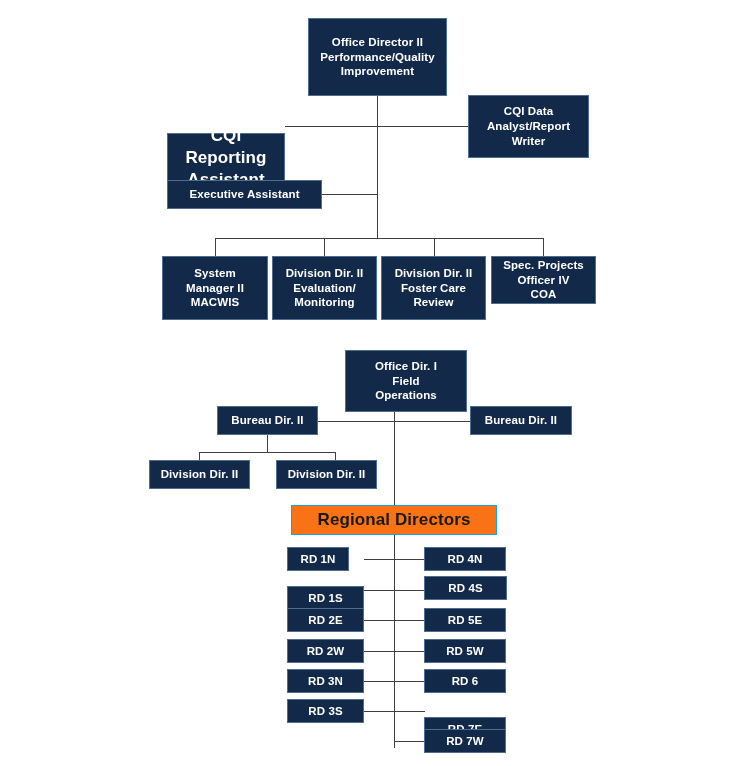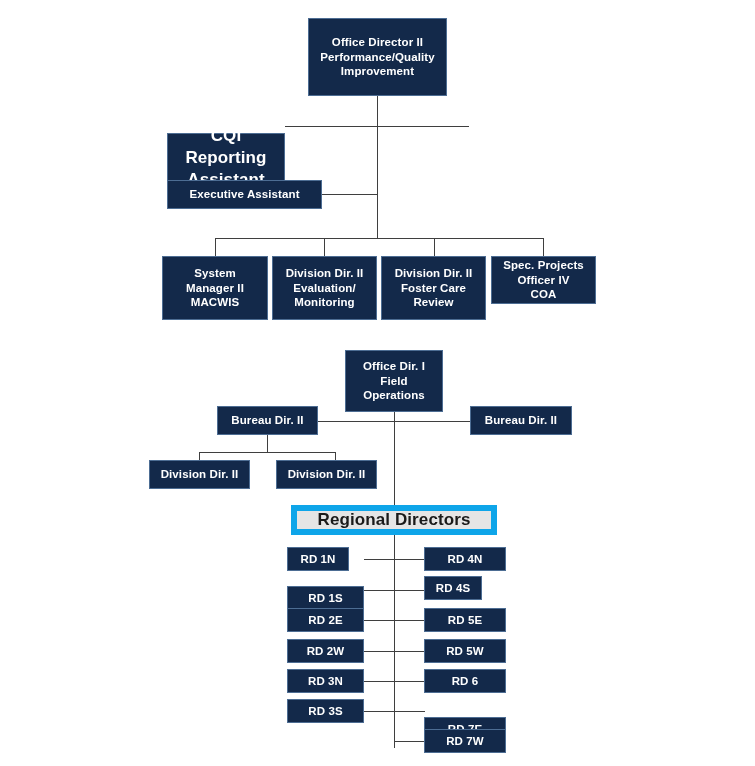--- a/index.html
+++ b/index.html
@@ -31,22 +31,22 @@
     line-height: 1.30;
     letter-spacing: 0.1px;
     z-index: 3;
     white-space: pre-line;
   }
   .node.n3 { font-size: 11.5px; }
   .node.n2 { font-size: 17px; margin-top: 32px; }
   .node.n1 { font-size: 11.5px; }
   .node.rd { font-size: 11.5px; }
   .node.white {
-    background: #e5e5e5;
-    border: 6px solid #0ea5e9;
+    background: #f97316;
+    border: 1px solid #0ea5e9;
     color: #1a1a1a;
     font-size: 17px;
     font-weight: bold;
   }
   .line {
     position: absolute;
     background: #3f3f3f;
     z-index: 1;
   }
   .line.v { width: 1px; }
@@ -71,20 +71,23 @@
   <div class="line v" style="left:434px; top:238px; height:18px;"></div>
   <div class="line v" style="left:543px; top:238px; height:18px;"></div>
 
   <div class="node n3" style="left:308px; top:18px; width:139px; height:78px;">Office Director II
 Performance/Quality
 Improvement</div>
 
   <div class="node n2" style="left:167px; top:101px; width:118px; height:50px;">CQI Reporting
 Assistant</div>
 
+  <div class="node n3" style="left:468px; top:95px; width:121px; height:63px;">CQI Data
+Analyst/Report
+Writer</div>
 
   <div class="node n1" style="left:167px; top:180px; width:155px; height:29px;">Executive Assistant</div>
 
   <div class="node n3" style="left:162px; top:256px; width:106px; height:64px;text-align:center;">System
 Manager  II
 MACWIS</div>
 
   <div class="node n3" style="left:272px; top:256px; width:105px; height:64px;">Division Dir. II
 Evaluation/
 Monitoring</div>
@@ -118,21 +121,21 @@
   <div class="line h" style="left:364px; top:711px; width:31px;"></div>
 
   <div class="line h" style="left:394px; top:559px; width:31px;"></div>
   <div class="line h" style="left:394px; top:590px; width:31px;"></div>
   <div class="line h" style="left:394px; top:620px; width:31px;"></div>
   <div class="line h" style="left:394px; top:651px; width:31px;"></div>
   <div class="line h" style="left:394px; top:681px; width:31px;"></div>
   <div class="line h" style="left:394px; top:711px; width:31px;"></div>
   <div class="line h" style="left:394px; top:741px; width:31px;"></div>
 
-  <div class="node n3" style="left:345px; top:350px; width:98px; height:62px;">Office Dir. I
+  <div class="node n3" style="left:345px; top:350px; width:122px; height:62px;">Office Dir. I
 Field
 Operations</div>
 
   <div class="node n1" style="left:217px; top:406px; width:101px; height:29px;">Bureau Dir. II</div>
 
   <div class="node n1" style="left:470px; top:406px; width:102px; height:29px;">Bureau Dir. II</div>
 
   <div class="node n1" style="left:149px; top:460px; width:101px; height:29px;">Division Dir. II</div>
 
   <div class="node n1" style="left:276px; top:460px; width:101px; height:29px;">Division Dir. II</div>
@@ -140,20 +143,20 @@
   <div class="node white" style="left:291px; top:505px; width:206px; height:30px;">Regional Directors</div>
 
   <div class="node rd" style="left:287px; top:547px; width:62px; height:24px;">RD 1N</div>
   <div class="node rd" style="left:287px; top:578px; width:77px; height:24px;margin-top:8px;">RD 1S</div>
   <div class="node rd" style="left:287px; top:608px; width:77px; height:24px;">RD 2E</div>
   <div class="node rd" style="left:287px; top:639px; width:77px; height:24px;">RD 2W</div>
   <div class="node rd" style="left:287px; top:669px; width:77px; height:24px;">RD 3N</div>
   <div class="node rd" style="left:287px; top:699px; width:77px; height:24px;">RD 3S</div>
 
   <div class="node rd" style="left:424px; top:547px; width:82px; height:24px;">RD 4N</div>
-  <div class="node rd" style="left:424px; top:576px; width:58px; height:24px;">RD 4S</div>
+  <div class="node rd" style="left:424px; top:576px; width:83px; height:24px;">RD 4S</div>
   <div class="node rd" style="left:424px; top:608px; width:82px; height:24px;">RD 5E</div>
   <div class="node rd" style="left:424px; top:639px; width:82px; height:24px;">RD 5W</div>
   <div class="node rd" style="left:424px; top:669px; width:82px; height:24px;text-align:right;">RD 6</div>
   <div class="node rd" style="left:424px; top:699px; width:82px; height:24px;margin-top:18px;">RD 7E</div>
   <div class="node rd" style="left:424px; top:729px; width:82px; height:24px;">RD 7W</div>
 
 </div>
 
 </body></html>

